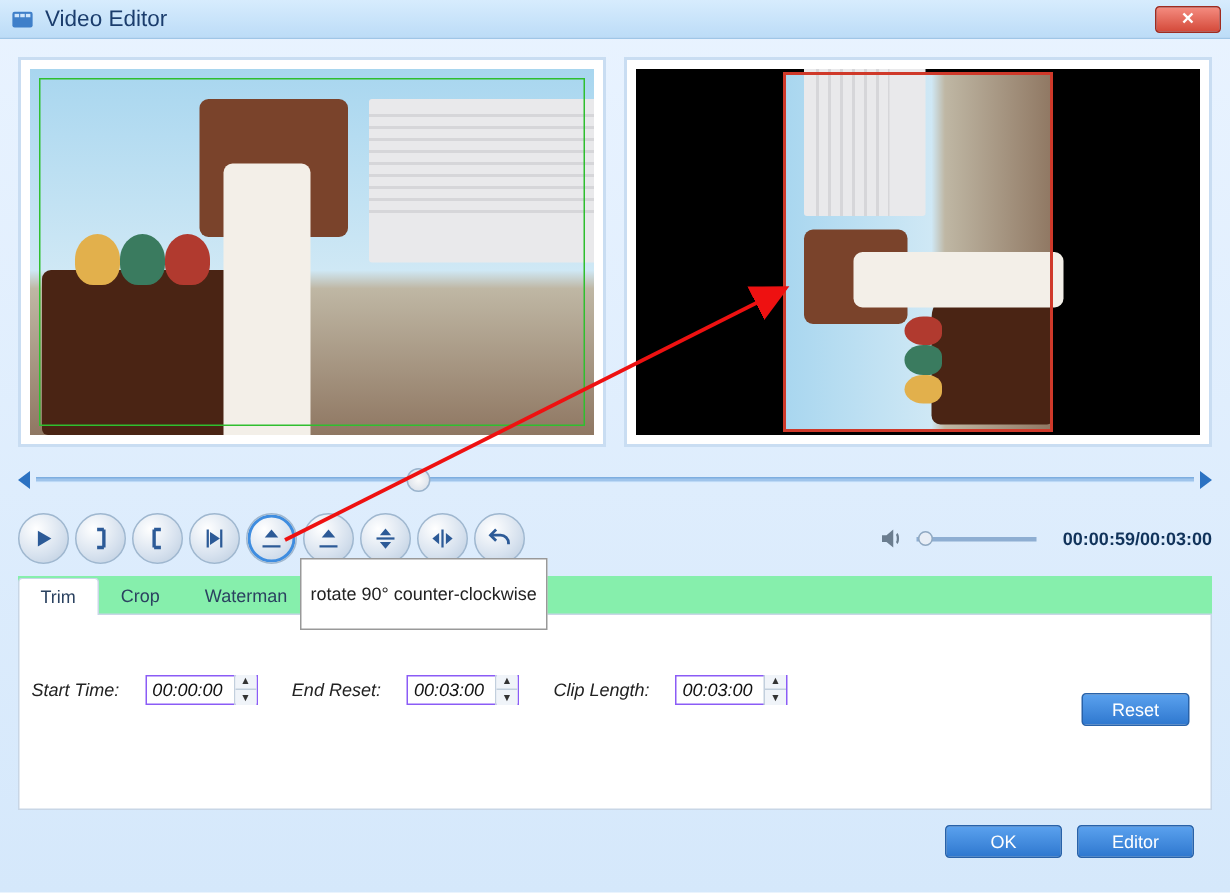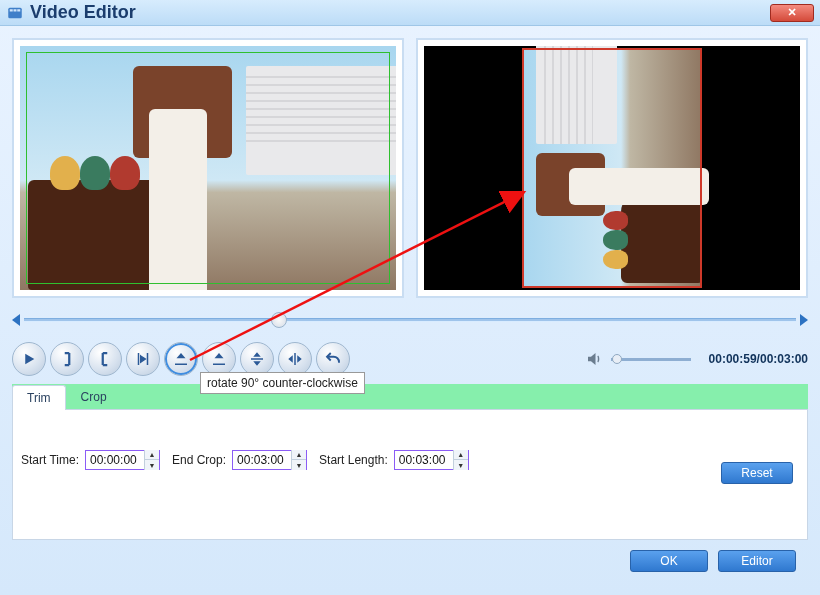--- a/index.html
+++ b/index.html
@@ -11,21 +11,21 @@
     height: 26px;
     background: linear-gradient(#d7ecfd, #bcdcf7);
     display: flex; align-items: center; padding: 0 6px;
     border-bottom: 1px solid #9fc6e7;
   }
   .app-icon {
     width: 18px; height: 18px; display: flex; align-items: center; justify-content: center;
     color: #1a4f9b;
     margin-right: 6px;
   }
-  .title-text { color: #1b3d6d; font-size: 18px; font-weight: 700; }
+  .title-text { color: #1b3d6d; font-size: 15px; font-weight: 400; }
   .close-btn {
     margin-left: auto;
     width: 44px; height: 18px;
     background: linear-gradient(#f48b7f, #d44a3a);
     border: 1px solid #a02b1f; border-radius: 3px;
     display: flex; align-items: center; justify-content: center;
     color: #fff; font-weight: bold; font-size: 11px;
     cursor: pointer;
   }
 
@@ -108,39 +108,39 @@
     border:1px solid #9fb7cf;
     display:flex; align-items:center; justify-content:center;
     color:#2c5a97; cursor:pointer;
     position:relative;
   }
   .tool-btn svg { width:18px; height:18px; }
   .tool-btn.active { box-shadow: 0 0 0 2px #3f8de0 inset; }
   .tooltip {
     position:absolute; left:188px; top:30px;
     background:#fff; border:1px solid #999; color:#222;
-    padding:3px 6px; font-size:12px; white-space:nowrap; z-index:5;
+    padding:16px 6px; font-size:12px; white-space:nowrap; z-index:5;
   }
   .volume-group { margin-left:auto; display:flex; align-items:center; gap:8px; }
   .vol-icon { width:18px; height:18px; color:#6b7d8f; }
   .vol-track { width:80px; height:3px; background:#8eaed2; position:relative; }
   .vol-knob {
     position:absolute; left:8%; top:50%; transform:translate(-50%,-50%);
     width:10px; height:10px; border-radius:50%;
     background:#e8eef6; border:1px solid #8fa8c1; cursor:pointer;
   }
   .timecode { margin-left:10px; color:#11335b; font-size:12px; font-weight:600; }
 
   
   .tabs { display:flex; margin-top:8px; border-bottom:1px solid #c8d6e6; background:#86efac; }
   .tab { padding:5px 14px; color:#2b4260; cursor:pointer; border:1px solid transparent; border-bottom:none; }
   .tab.active { background:#fff; border-color:#c8d6e6; border-radius:3px 3px 0 0; position:relative; top:1px; }
 
   .tab-panel { background:#fff; border:1px solid #c8d6e6; border-top:none; height:130px; padding:40px 8px 8px 8px; position:relative; }
-  .field-row { display:flex; align-items:center; gap:6px; }
+  .field-row { display:flex; align-items:center; gap:17px;font-style:italic; }
   .field-row label { color:#222; font-size:12px; }
   .time-input {
     display:flex; align-items:center;
     border:1px solid #8b5cf6; height:20px; background:#fff; margin-right:6px;
   }
   .time-input .val { padding:0 4px; min-width:58px; font-size:12px; color:#111; }
   .spinner { display:flex; flex-direction:column; border-left:1px solid #c2cfdd; }
   .spinner .up, .spinner .down {
     width:14px; height:10px; display:flex; align-items:center; justify-content:center;
     font-size:7px; color:#333; cursor:pointer; background:#f0f4f9;
@@ -304,41 +304,42 @@
       </div>
       <div class="timecode">
         <span>00:00:59</span>/<span>00:03:00</span>
       </div>
     </div>
   </div>
 
   <div class="tabs">
     <div class="tab active">Trim</div>
     <div class="tab">Crop</div>
+    <div class="tab">Waterman</div>
   </div>
 
   <div class="tab-panel">
     <div class="field-row">
       <label>Start Time:</label>
       <div class="time-input">
         <span class="val">00:00:00</span>
         <div class="spinner">
           <div class="up">▲</div>
           <div class="down">▼</div>
         </div>
       </div>
-      <label>End Crop:</label>
+      <label>End Reset:</label>
       <div class="time-input">
         <span class="val">00:03:00</span>
         <div class="spinner">
           <div class="up">▲</div>
           <div class="down">▼</div>
         </div>
       </div>
-      <label>Start Length:</label>
+      <label>Clip Length:</label>
       <div class="time-input">
         <span class="val">00:03:00</span>
         <div class="spinner">
           <div class="up">▲</div>
           <div class="down">▼</div>
         </div>
       </div>
     </div>
     <button class="reset-btn">Reset</button>
   </div>

